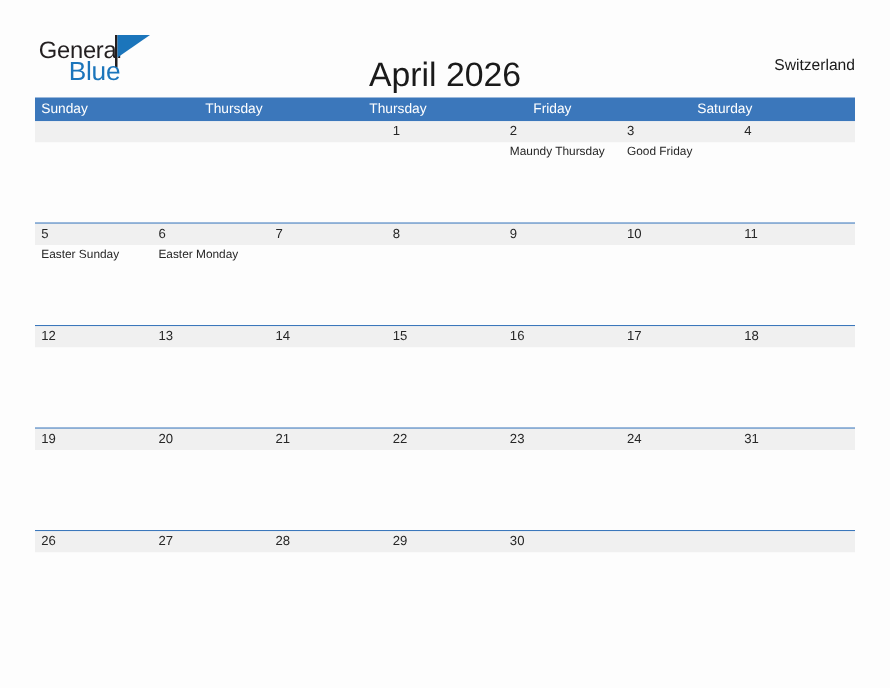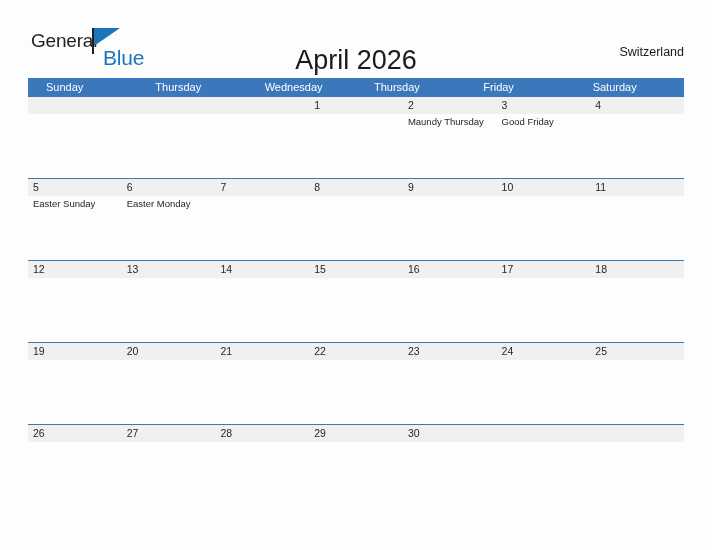--- a/index.html
+++ b/index.html
@@ -41,21 +41,20 @@
     font-family: "Liberation Sans", sans-serif;
   }
   .logo-blue {
     position: absolute;
     left: 24px;
     top: 20px;
     font-size: 21px;
     letter-spacing: -0.2px;
     color: #1b75bb;
     font-family: "Liberation Sans", sans-serif;
-    margin-left: 48px;
   }
   .logo-flagpole {
     position: absolute;
     left: 61px;
     top: 1px;
     width: 2px;
     height: 26px;
     background: #231f20;
   }
   .logo-flag {
@@ -100,21 +99,21 @@
   .weekday-header {
     display: flex;
     background: #3b77bb;
     height: 18px;
   }
   .weekday-cell {
     flex: 1 1 0;
     color: #ffffff;
     font-size: 11px;
     line-height: 18px;
-    padding-left: 18px;
+    padding-left: 5px;
     box-sizing: border-box;
     white-space: nowrap;
     overflow: hidden;
   }
 
   .week-row {
     position: relative;
     height: 81px;
     border-top: 1px solid #3b77bb;
   }
@@ -172,21 +171,20 @@
 
   <div class="region-label">Switzerland</div>
 
 </div>
 
 <div class="calendar">
 
   <div class="weekday-header">
     <div class="weekday-cell">Sunday</div>
     <div class="weekday-cell">Thursday</div>
-    <div class="weekday-cell">Wednesday</div>
     <div class="weekday-cell">Thursday</div>
     <div class="weekday-cell">Friday</div>
     <div class="weekday-cell">Saturday</div>
   </div>
 
   <div class="week-row">
     <div class="day-band">
       <div class="day-cell"></div>
       <div class="day-cell"></div>
       <div class="day-cell"></div>
@@ -291,21 +289,21 @@
   </div>
 
   <div class="week-row">
     <div class="day-band">
       <div class="day-cell">19</div>
       <div class="day-cell">20</div>
       <div class="day-cell">21</div>
       <div class="day-cell">22</div>
       <div class="day-cell">23</div>
       <div class="day-cell">24</div>
-      <div class="day-cell">25</div>
+      <div class="day-cell">31</div>
     </div>
     <div class="event-band">
       <div class="event-cell">
           <span class="event-text"></span>
         </div>
       <div class="event-cell">
           <span class="event-text"></span>
         </div>
       <div class="event-cell">
           <span class="event-text"></span>

